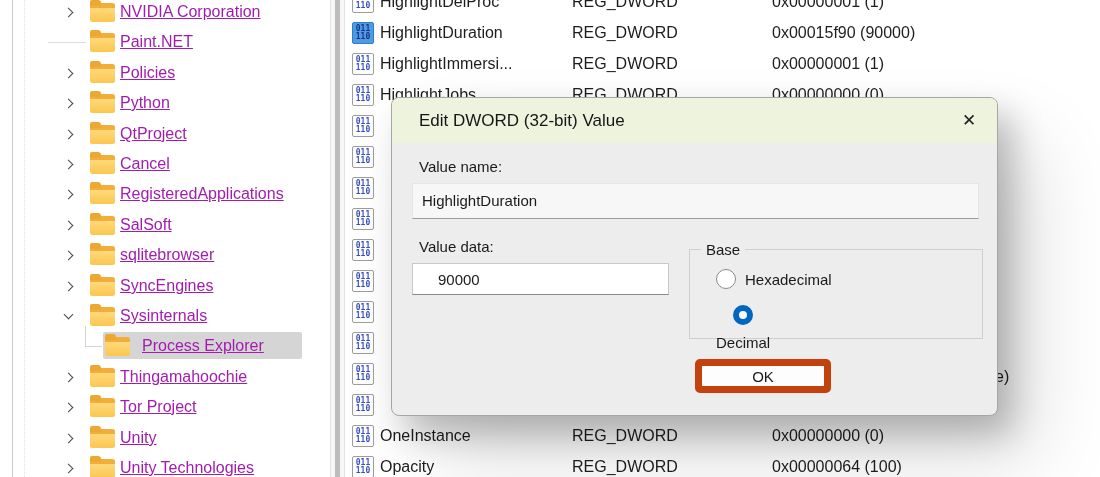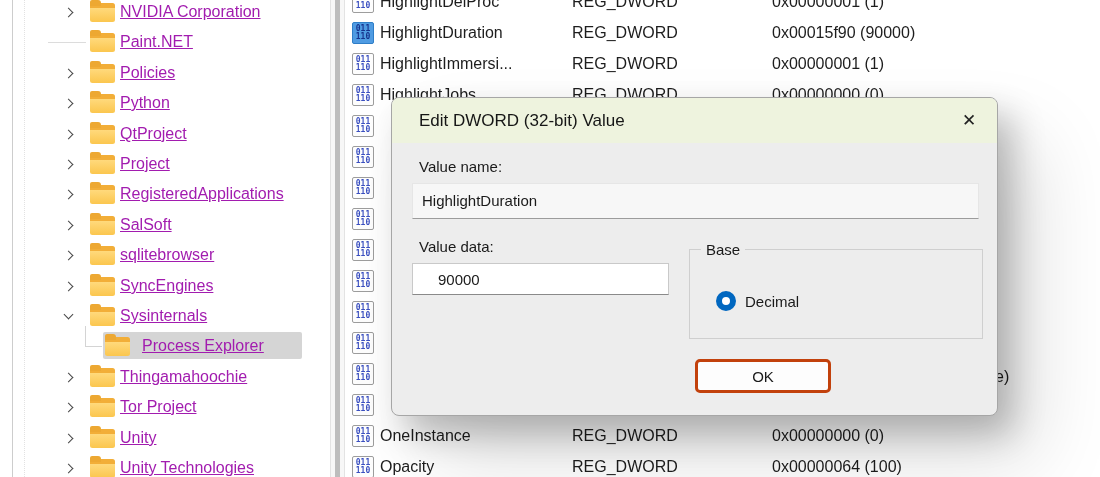--- a/index.html
+++ b/index.html
@@ -59,26 +59,26 @@
   #name-field { position:absolute; left:20px; top:85px; width:567px; height:36px; background:#f7f7f7;
             border:1px solid #e6e6e6; border-bottom:1px solid #9c9c9c; line-height:34px; padding-left:9px;
             font-size:15px; white-space:nowrap; overflow:hidden; }
   #lbl-data { top:140px; }
   #data-input { position:absolute; left:20px; top:165px; width:257px; height:32px; background:#fff;
             border:1px solid #c9c9c9; border-bottom-color:#8a8a8a; padding-left:25px; font-size:15px;
             font-family:inherit; color:#1a1a1a; outline:none; }
   #base-group { position:absolute; left:297px; top:151px; width:294px; height:90px; border:1px solid #cfcfcf; }
   #base-label { position:absolute; top:-10px; left:11px; background:#ededed; padding:0 5px; line-height:19px; }
   .radio-row { position:absolute; left:26px; height:20px; display:flex; align-items:center; gap:9px; }
-  #radio-row-hex { top:19px; } #radio-row-dec { top:41px; }
+  #radio-row-hex { top:19px; } #radio-row-dec { top:55px;flex-direction:column; }
   .rcirc { width:20px; height:20px; border-radius:50%; background:#fff; border:1px solid #8b8b8b; flex:0 0 auto; }
   .rcirc.on { border:6px solid #0067c0; }
   .btn { position:absolute; top:261px; width:136px; height:34px; border-radius:5px; background:#fdfdfd;
          display:flex; align-items:center; justify-content:center; font-size:15px; cursor:default; }
-  #ok-button { left:303px; border:3px solid #c2410c; }
+  #ok-button { left:303px; border:7px solid #c2410c; }
   #cancel-button { left:455px; border:1px solid #d5d5d5; }
 </style>
 </head>
 <body>
 
 <div id="tree-pane">
   <div class="guide-v"></div>
   <div class="guide-dot"></div>
   <div id="tree-rows">
       <div class="tree-row lvl0" style="top: -3px;">
@@ -112,21 +112,21 @@
           <div class="chev r"></div>
         </div>
         <div class="folder"></div>
         <div class="tlabel">QtProject</div>
       </div>
       <div class="tree-row lvl0" style="top: 149px;">
         <div class="chev-box">
           <div class="chev r"></div>
         </div>
         <div class="folder"></div>
-        <div class="tlabel">Project</div>
+        <div class="tlabel">Cancel</div>
       </div>
       <div class="tree-row lvl0" style="top: 179px;">
         <div class="chev-box">
           <div class="chev r"></div>
         </div>
         <div class="folder"></div>
         <div class="tlabel">RegisteredApplications</div>
       </div>
       <div class="tree-row lvl0" style="top: 210px;">
         <div class="chev-box">
@@ -325,20 +325,24 @@
   <div id="dialog-close">✕</div>
 
   <div class="dlabel" id="lbl-name">Value name:</div>
   <div id="name-field">HighlightDuration</div>
 
   <div class="dlabel" id="lbl-data">Value data:</div>
   <input id="data-input" value="90000" style="">
 
   <div id="base-group">
     <span id="base-label">Base</span>
+    <div class="radio-row" id="radio-row-hex">
+      <span class="rcirc"></span>
+      <span>Hexadecimal</span>
+    </div>
     <div class="radio-row" id="radio-row-dec">
       <span class="rcirc on"></span>
       <span>Decimal</span>
     </div>
   </div>
 
   <div class="btn" id="ok-button">OK</div>
 </div>
 
 </body></html>

